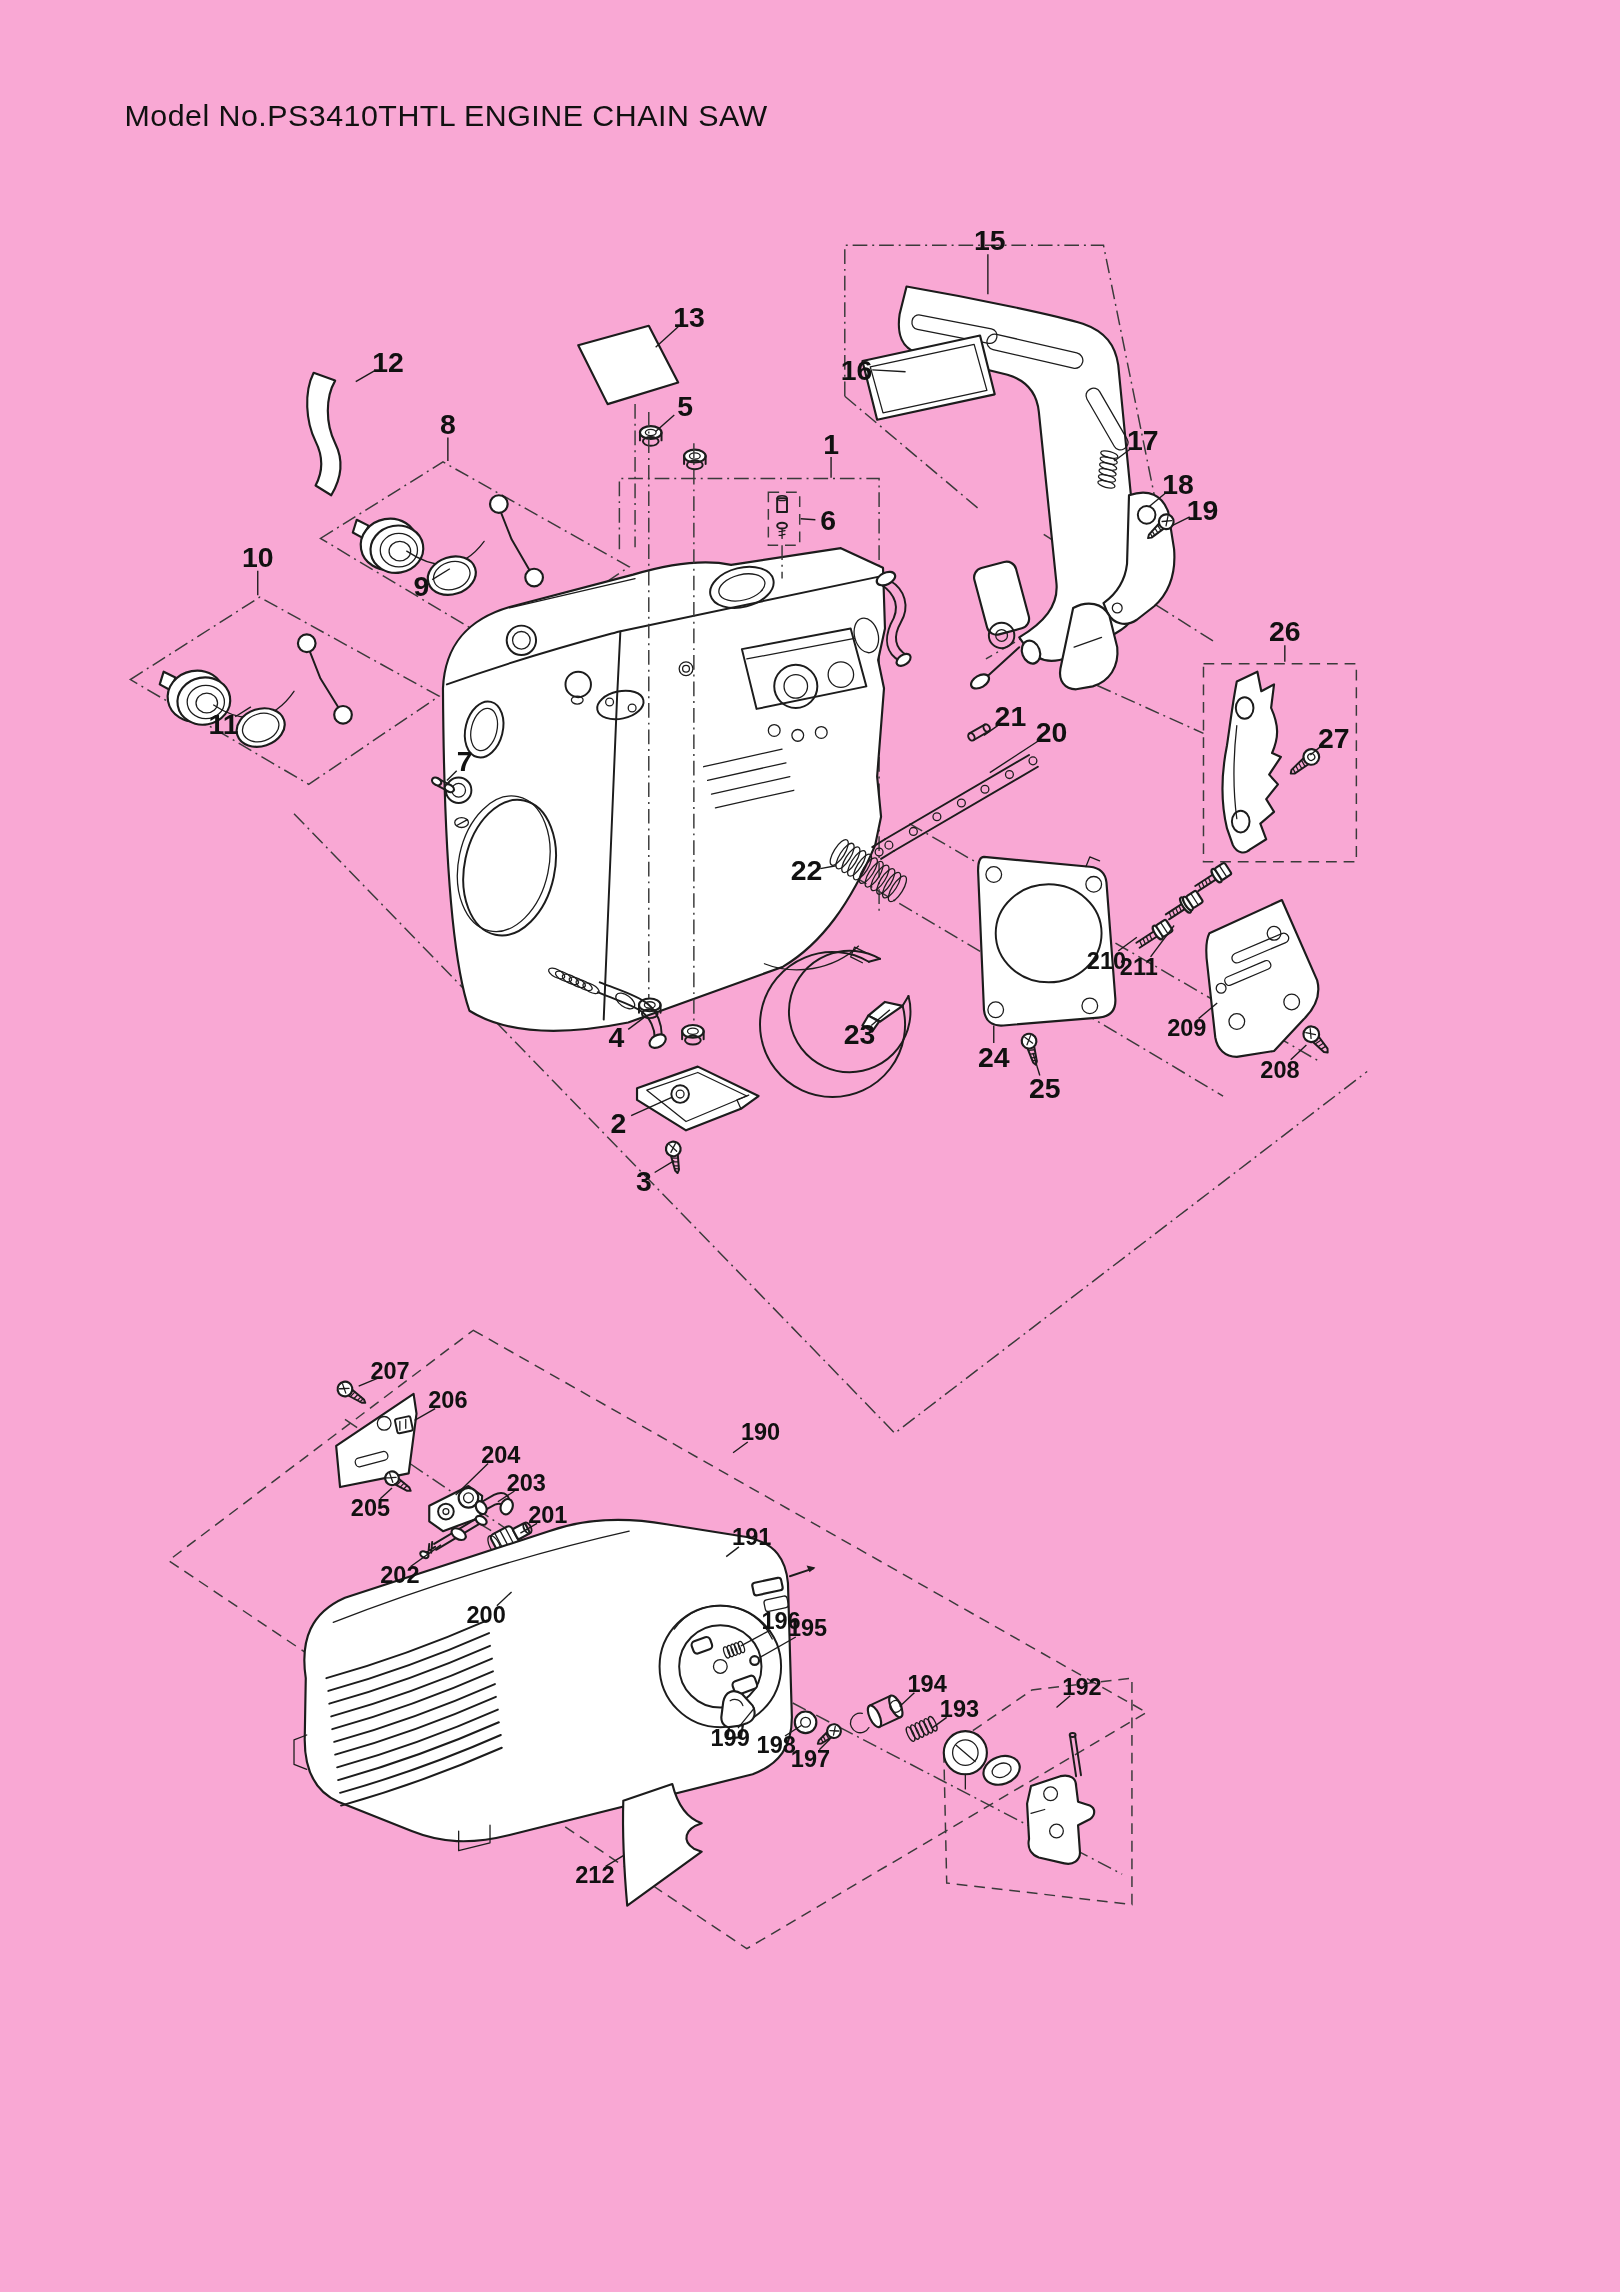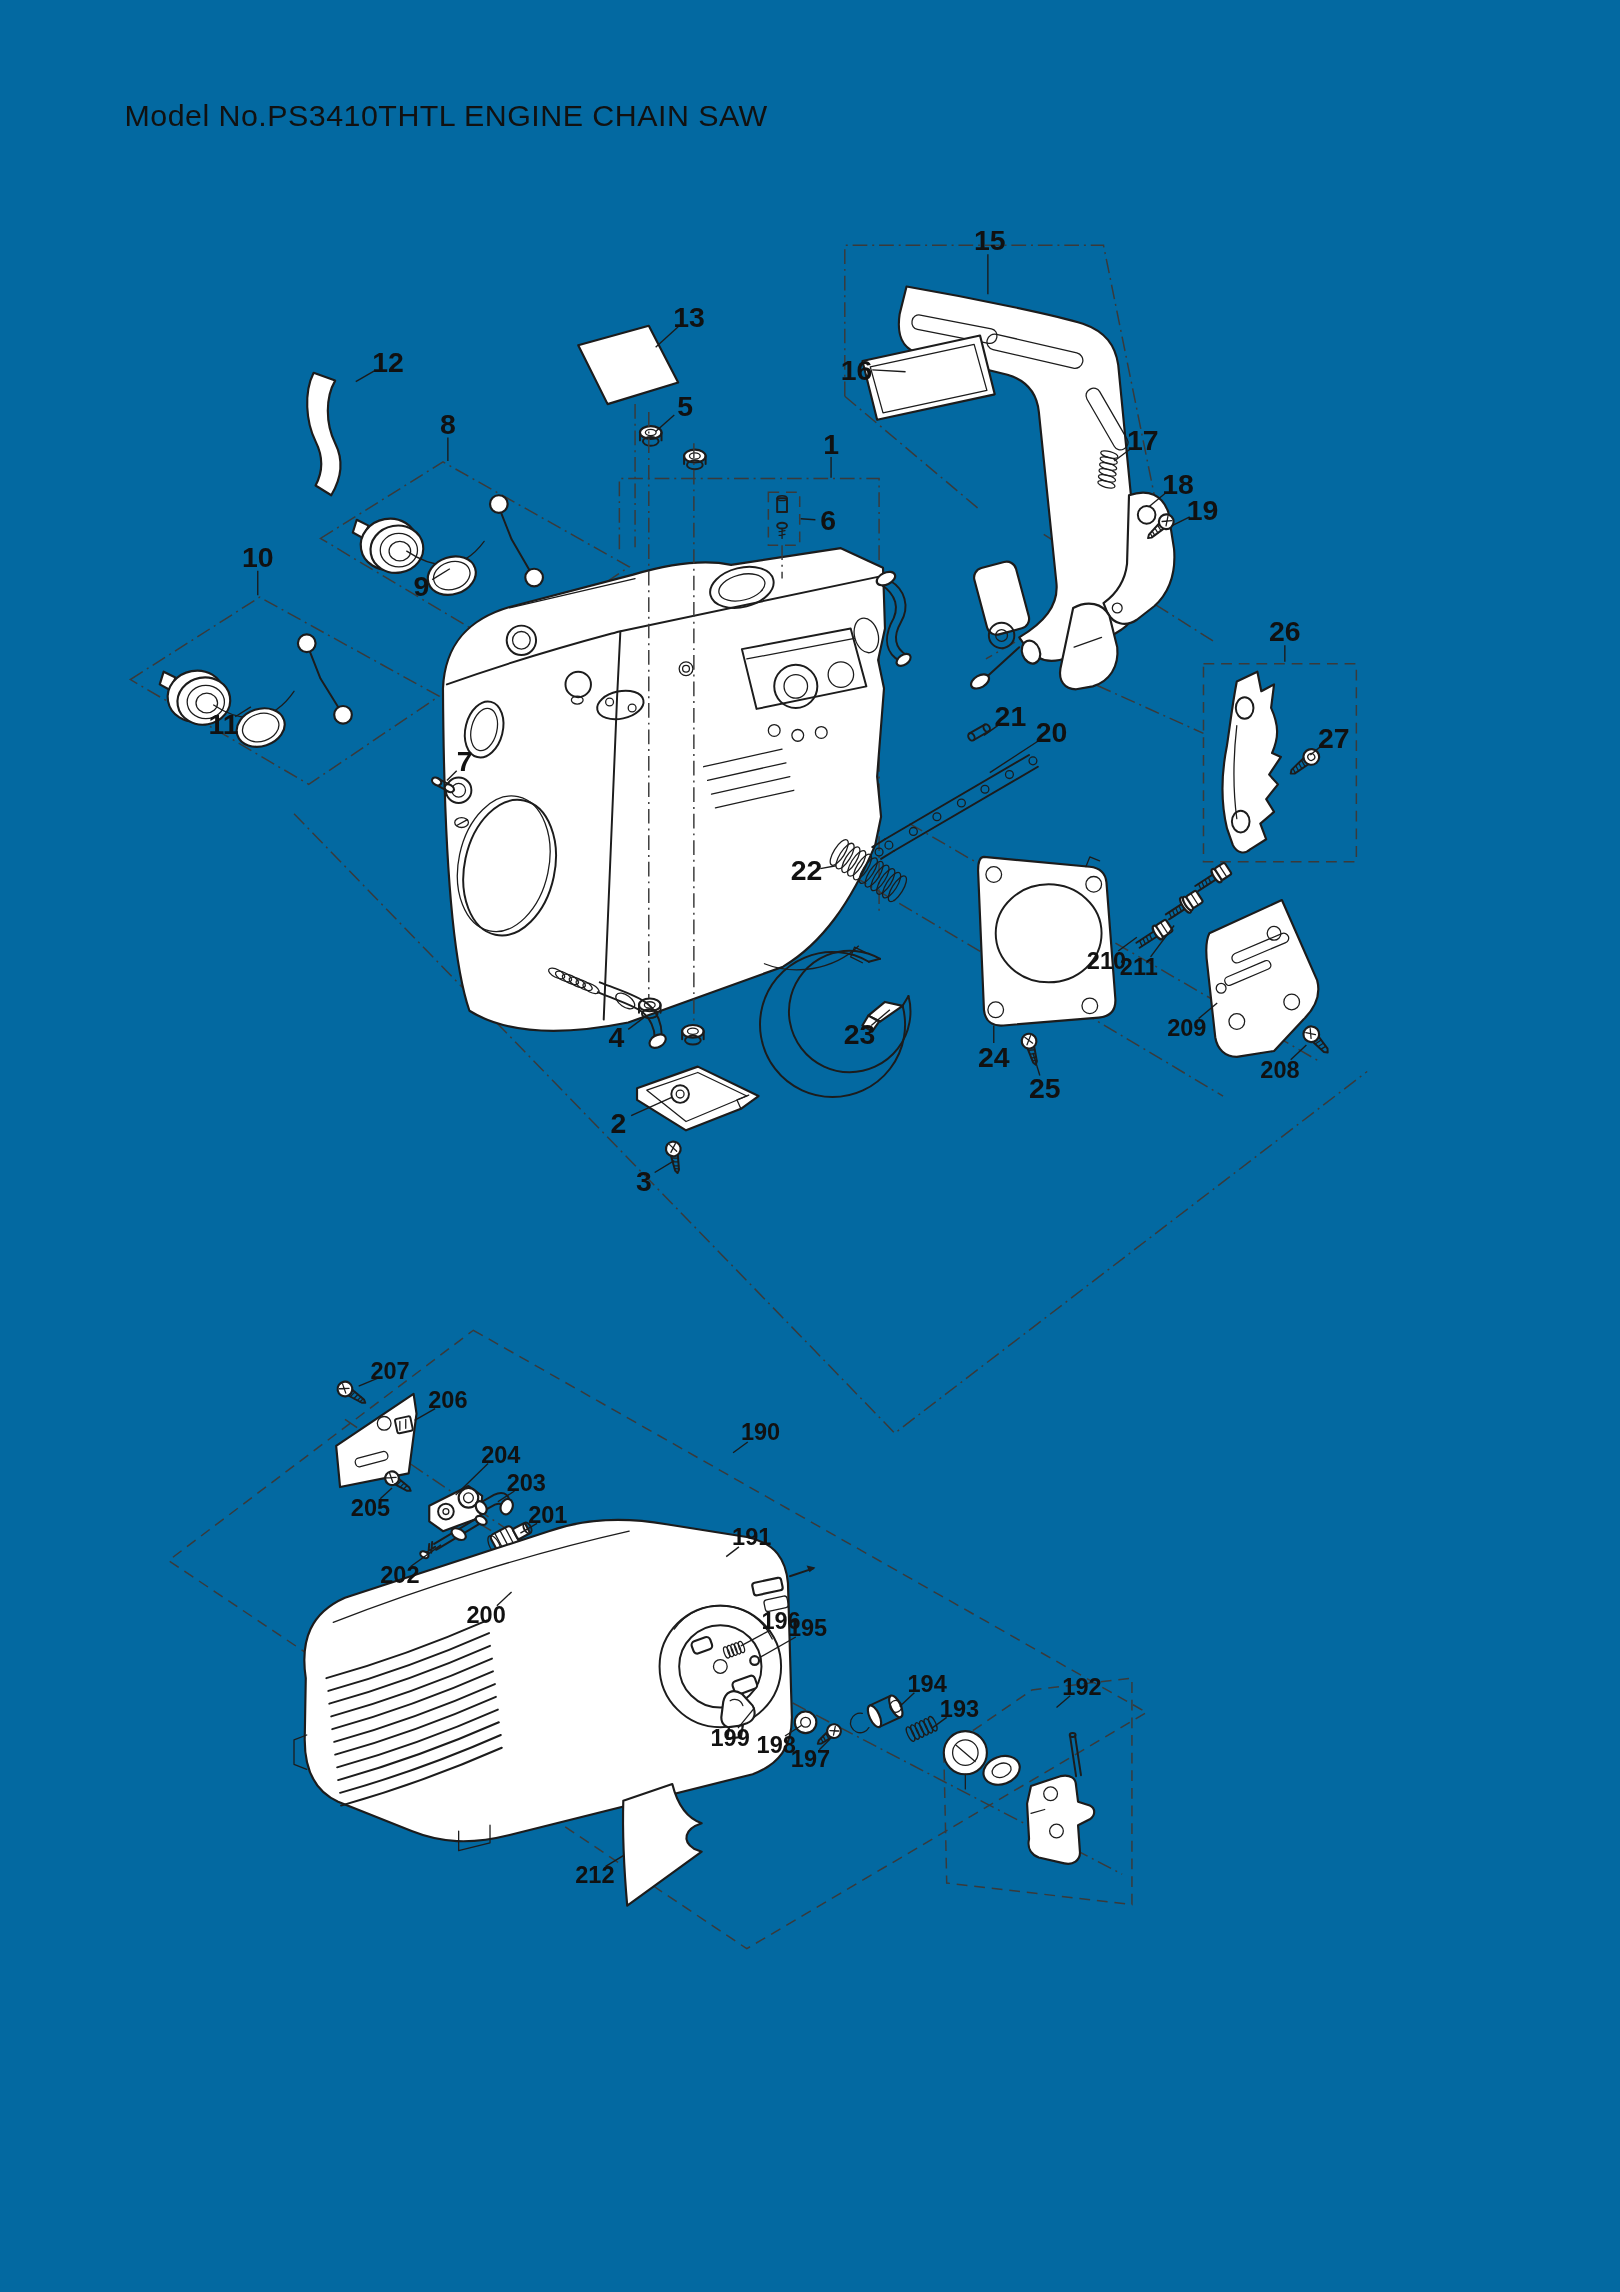--- a/index.html
+++ b/index.html
@@ -1,16 +1,16 @@
 <!DOCTYPE html>
 <html><head>
 <meta charset="utf-8">
 <style>
   html,body{margin:0;padding:0;background:#fff;}
-  #page{position:relative;width:1620px;height:2293px;background:#0369a1;overflow:hidden;
+  #page{position:relative;width:1620px;height:2293px;background:#f9a8d4;overflow:hidden;
         font-family:"Liberation Sans",sans-serif;}
   svg{position:absolute;left:0;top:0;}
   .ttl{font-family:"Liberation Sans",sans-serif;font-size:31px;fill:#111;letter-spacing:.5px;}
   .lbl{font-family:"Liberation Sans",sans-serif;font-size:29px;font-weight:600;fill:#111;}
   .lbl.small{font-size:24px;}
   .s{stroke:#1c1c1c;fill:none;stroke-width:2;stroke-linecap:round;stroke-linejoin:round;}
   .sf{stroke:#1c1c1c;fill:#fff;stroke-width:2.2;stroke-linecap:round;stroke-linejoin:round;}
   .thin{stroke-width:1.3;}
   .dash{stroke:#3a3a3a;stroke-width:1.5;fill:none;stroke-dasharray:11 7;}
   .dashdot{stroke:#3a3a3a;stroke-width:1.5;fill:none;stroke-dasharray:15 5 2 5;}

